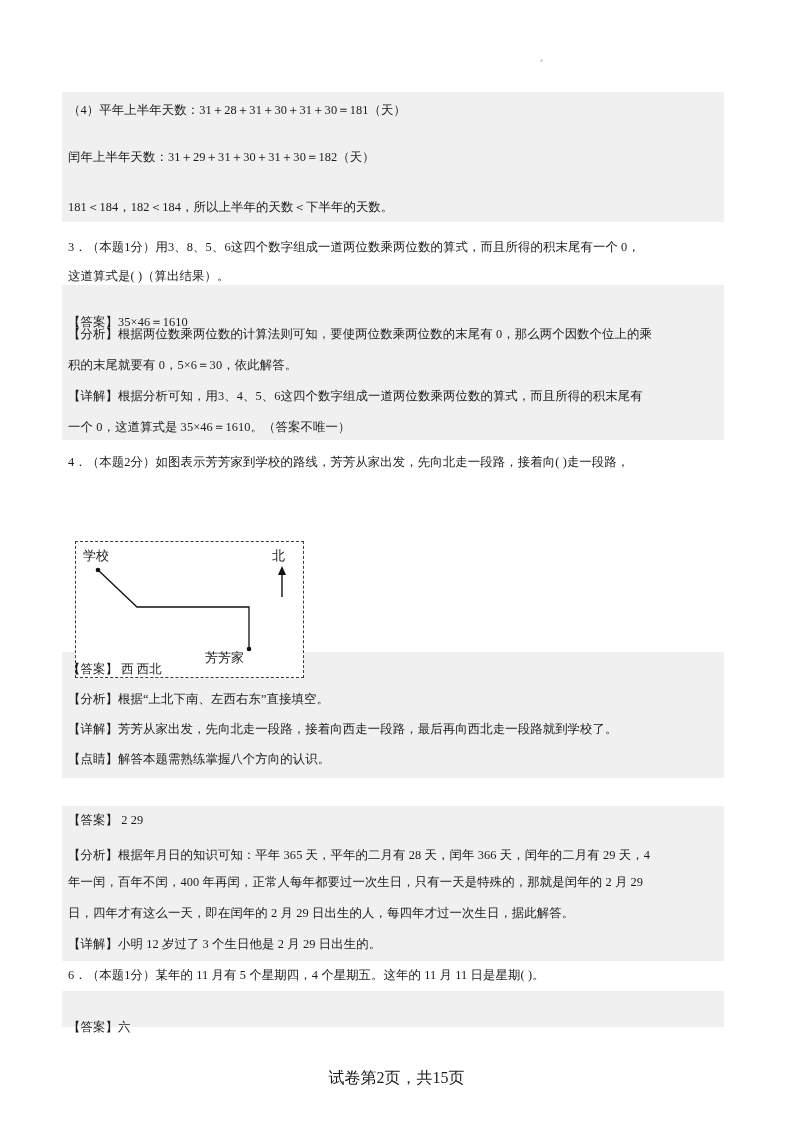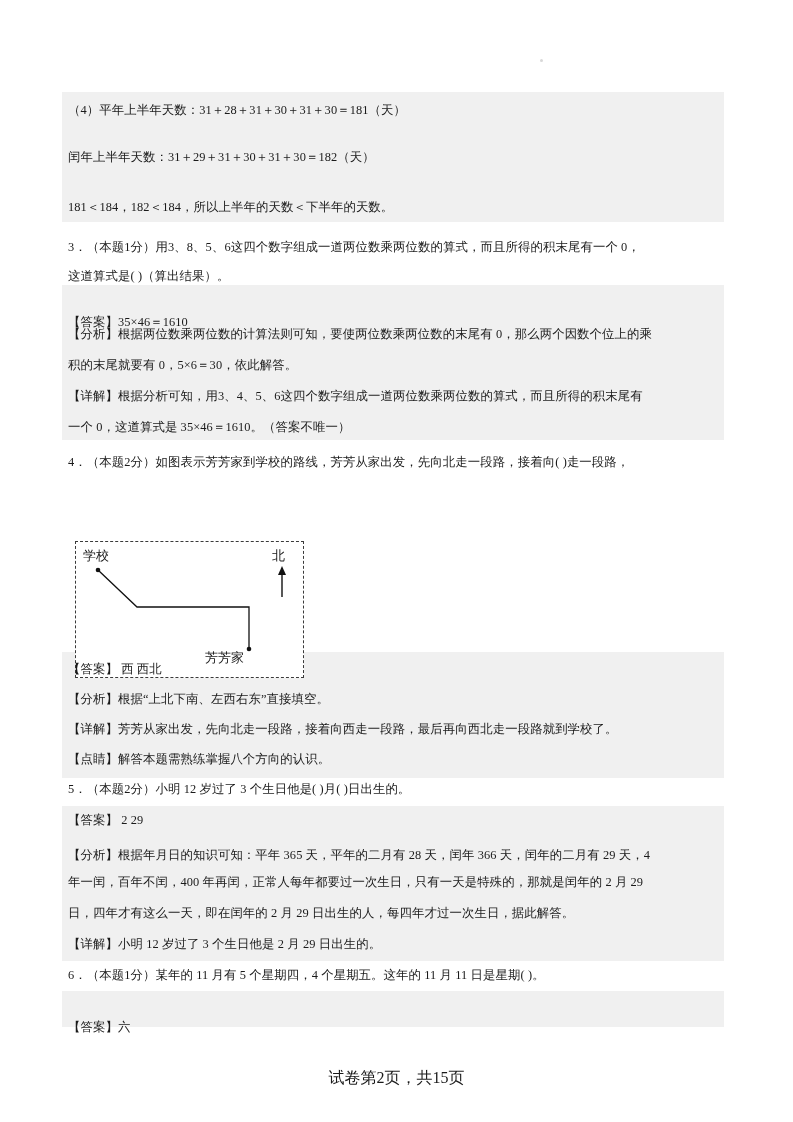--- a/index.html
+++ b/index.html
@@ -90,21 +90,20 @@
     <div class="dlabel lbl-school">学校</div>
     <div class="dlabel lbl-north">北</div>
     <div class="dlabel lbl-home">芳芳家</div>
   </div>
 
   <div class="line" style="top:662px;">【答案】        西        西北</div>
   <div class="line" style="top:692px;">【分析】根据“上北下南、左西右东”直接填空。</div>
   <div class="line" style="top:722px;">【详解】芳芳从家出发，先向北走一段路，接着向西走一段路，最后再向西北走一段路就到学校了。</div>
   <div class="line" style="top:752px;">【点睛】解答本题需熟练掌握八个方向的认识。</div>
 
-  <div class="line" style="top:782px;">5．（本题2分）小明 12 岁过了 3 个生日他是(            )月(            )日出生的。</div>
 
   <div class="line" style="top:813px;">【答案】        2        29</div>
   <div class="line" style="top:848px;">【分析】根据年月日的知识可知：平年 365 天，平年的二月有 28 天，闰年 366 天，闰年的二月有 29 天，4</div>
   <div class="line" style="top:875px;">年一闰，百年不闰，400 年再闰，正常人每年都要过一次生日，只有一天是特殊的，那就是闰年的 2 月 29</div>
   <div class="line" style="top:906px;">日，四年才有这么一天，即在闰年的 2 月 29 日出生的人，每四年才过一次生日，据此解答。</div>
   <div class="line" style="top:937px;">【详解】小明 12 岁过了 3 个生日他是 2 月 29 日出生的。</div>
 
   <div class="line" style="top:968px;">6．（本题1分）某年的 11 月有 5 个星期四，4 个星期五。这年的 11 月 11 日是星期(            )。</div>
 
   <div class="line" style="top:1020px;">【答案】六</div>

